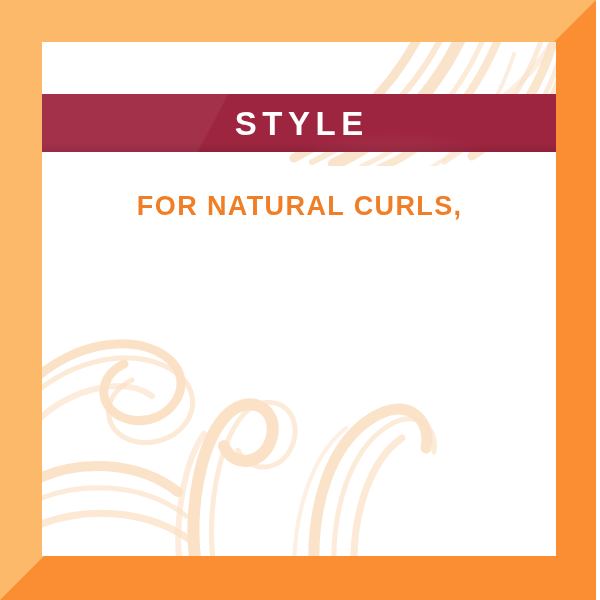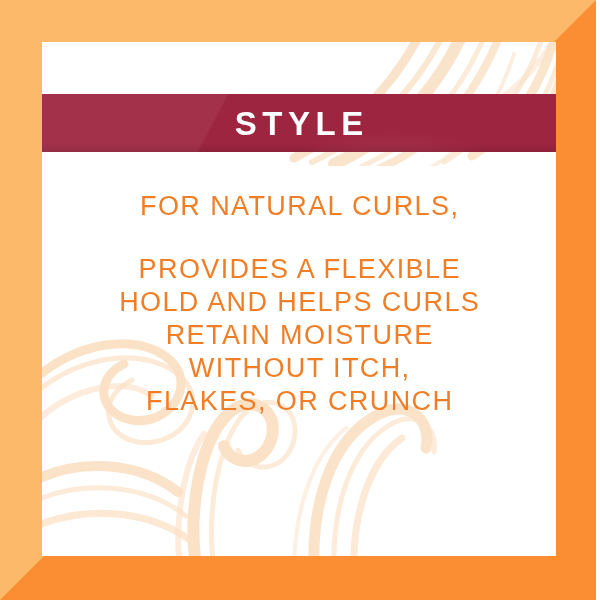--- a/index.html
+++ b/index.html
@@ -116,21 +116,21 @@
   .para {
     margin: 0;
     padding: 0;
   }
   .para + .para {
     margin-top: 30px;
   }
   .line {
     display: block;
     font-size: 27px;
-    font-weight: 400;
+    font-weight: 700;
     letter-spacing: 1.4px;
     line-height: 33px;
     white-space: nowrap;
     text-indent: 1.4px;
   }
 </style>
 </head>
 <body>
 
 <div id="poster">
@@ -185,24 +185,17 @@
     <div class="banner">
       <span class="banner-title">STYLE</span>
     </div>
 
     <div class="copy">
 
       <div class="para">
         <span class="line">FOR NATURAL CURLS,</span>
       </div>
 
-      <div class="para">
-        <span class="line">PROVIDES A FLEXIBLE</span>
-        <span class="line">HOLD AND HELPS CURLS</span>
-        <span class="line">RETAIN MOISTURE</span>
-        <span class="line">WITHOUT ITCH,</span>
-        <span class="line">FLAKES, OR CRUNCH</span>
-      </div>
 
     </div>
 
   </div>
 </div>
 
 </body></html>

